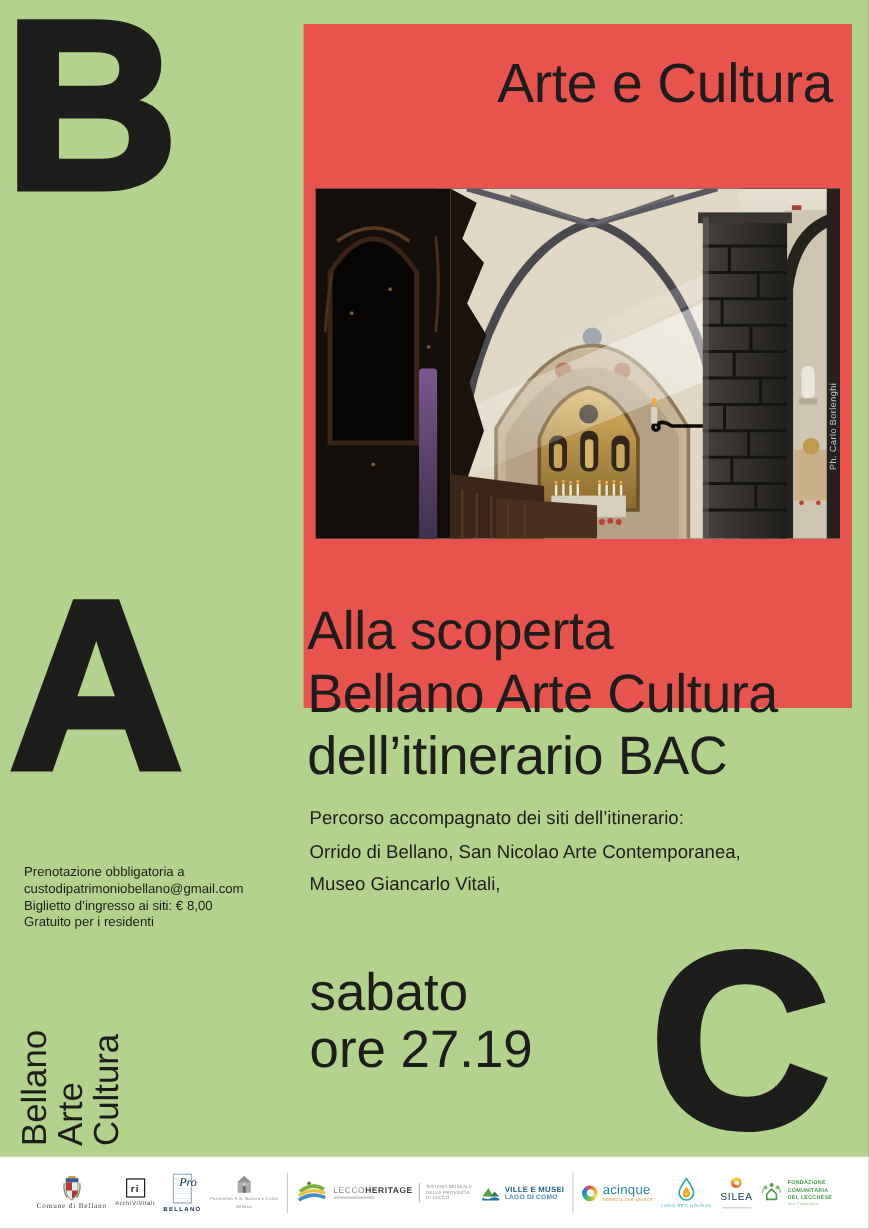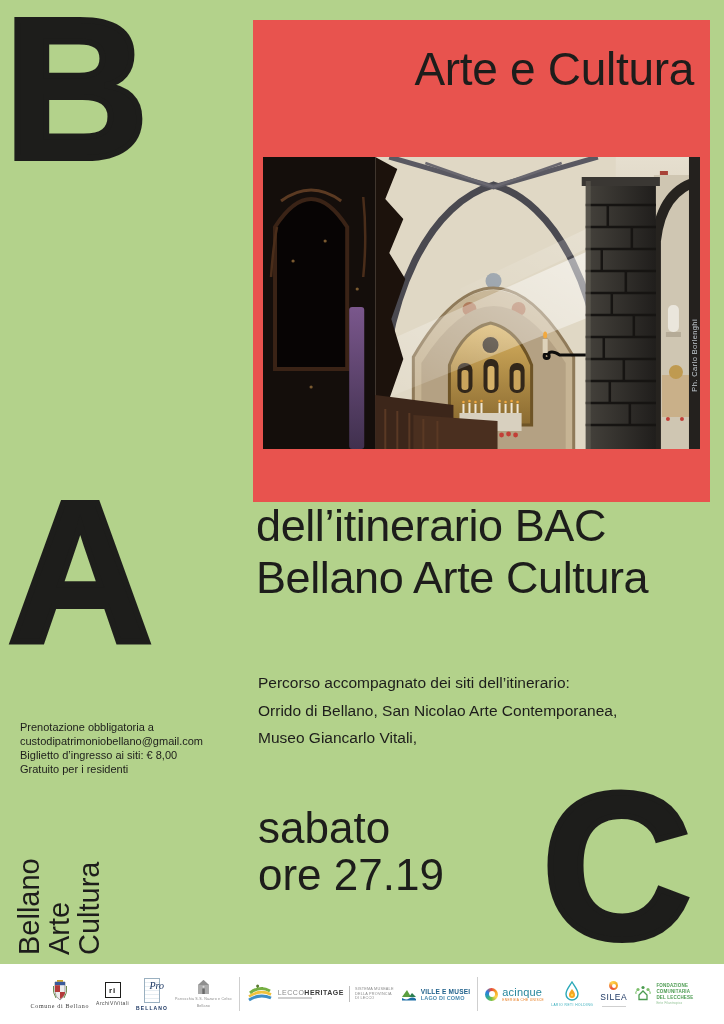--- a/index.html
+++ b/index.html
@@ -10,21 +10,21 @@
   }
   
   .big-letter{
     position:absolute;font-size:200px;line-height:1;font-weight:700;
     color:#1d1d1b;-webkit-text-stroke:6px #1d1d1b;letter-spacing:0;
   }
   .letter-b{left:4px;top:-11px;}
   .letter-a{left:8px;top:472px;}
   .letter-c{left:542px;top:763px;font-size:207px;}
   
-  .red-panel{position:absolute;left:253px;top:20px;width:457px;height:482px;background:#e8534e;}
+  .red-panel{position:absolute;left:253px;top:20px;width:457px;height:570px;background:#e8534e;}
   .panel-title{
     position:absolute;top:22px;right:16px;font-size:46px;letter-spacing:-0.3px;
     color:#1d1d1b;white-space:nowrap;
   }
   .photo{position:absolute;left:10px;top:137px;width:437px;height:292px;overflow:hidden;background:#2a2622;}
   .photo svg{display:block;width:100%;height:100%;}
   .photo-credit{
     position:absolute;top:162px;right:10px;transform:rotate(-90deg);transform-origin:right top;
     font-size:7.5px;color:#c3ccd2;letter-spacing:.4px;white-space:nowrap;
   }
@@ -241,22 +241,23 @@
           <circle cx="283" cy="199" r="2.5"></circle>
         </g>
         <rect x="279" y="182" width="5" height="14" fill="#ddd2ba"></rect>
         <ellipse cx="281.5" cy="178" rx="2" ry="3.5" fill="#f2a93f"></ellipse>
       </svg>
       <div class="photo-credit">Ph. Carlo Borlenghi</div>
     </div>
   </div>
 
   <div class="headline">
+    <div>Alla scoperta</div>
+    <div>Bellano Arte Cultura</div>
     <div>dell’itinerario BAC</div>
-    <div>Bellano Arte Cultura</div>
   </div>
 
   <div class="description">
     <div>Percorso accompagnato dei siti dell’itinerario:</div>
     <div>Orrido di Bellano, San Nicolao Arte Contemporanea,</div>
     <div>Museo Giancarlo Vitali,</div>
   </div>
 
   <div class="info">
     <div>Prenotazione obbligatoria a</div>

